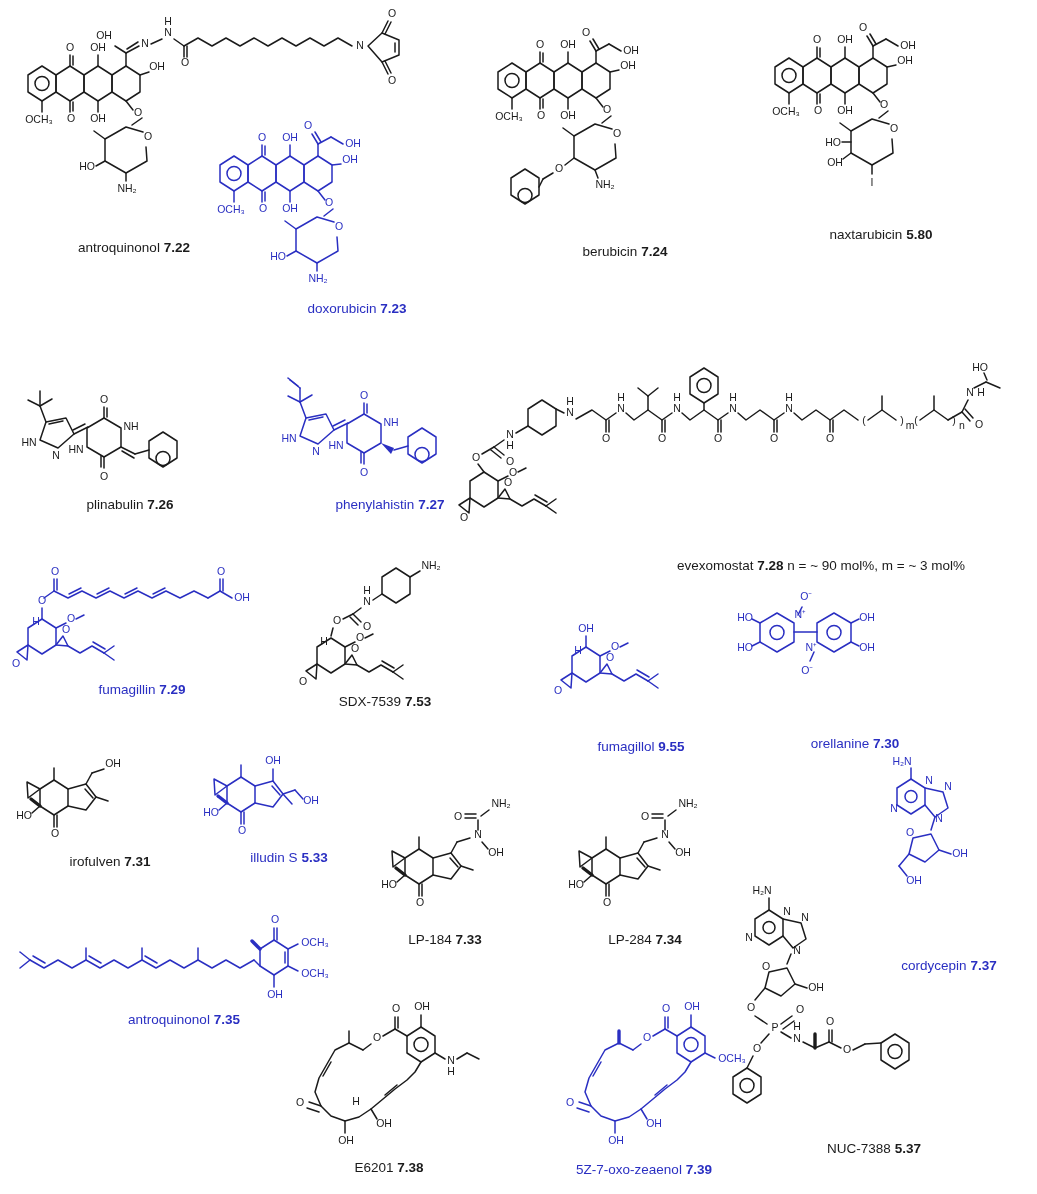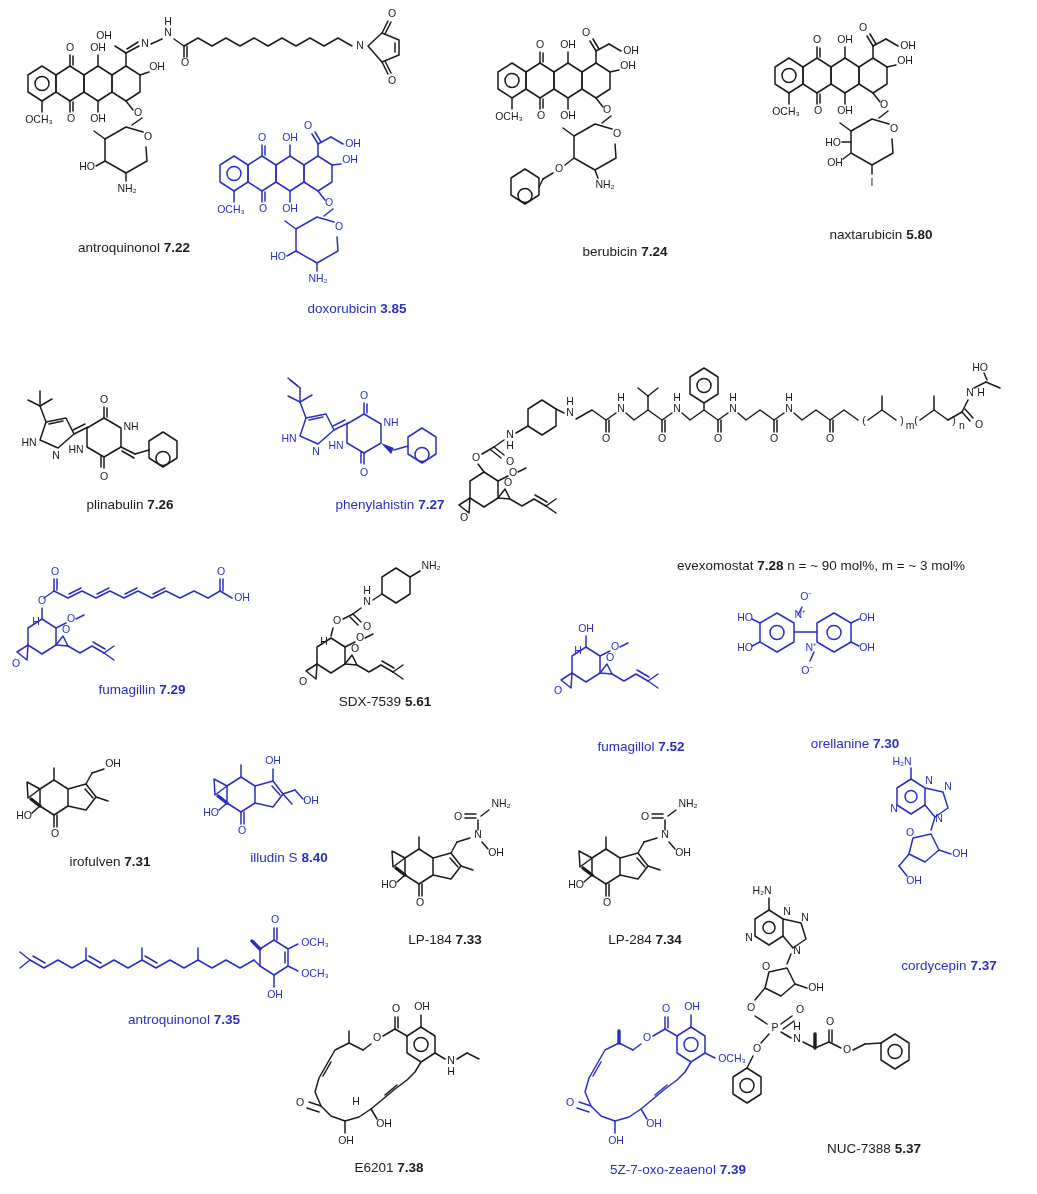--- a/index.html
+++ b/index.html
@@ -753,33 +753,33 @@
 <text x="85" y="143">O</text>
 <text x="42" y="182">O</text>
 <text x="82" y="172">N</text>
 <text x="82" y="160">H</text>
 <text x="115" y="155">O</text>
 <text x="132" y="183">O</text>
 </svg>
 </div>
 
 <div class="cap black" style="left:134px;top:240px"><span>antroquinonol</span> <b>7.22</b></div>
-<div class="cap blue" style="left:357px;top:301px"><span>doxorubicin</span> <b>3.85</b></div>
+<div class="cap blue" style="left:357px;top:301px"><span>doxorubicin</span> <b>7.23</b></div>
 <div class="cap black" style="left:625px;top:244px"><span>berubicin</span> <b>7.24</b></div>
 <div class="cap black" style="left:881px;top:227px"><span>naxtarubicin</span> <b>5.80</b></div>
 <div class="cap black" style="left:130px;top:497px"><span>plinabulin</span> <b>7.26</b></div>
 <div class="cap blue" style="left:390px;top:497px"><span>phenylahistin</span> <b>7.27</b></div>
 <div class="cap black" style="left:821px;top:558px"><span>evexomostat</span> <b>7.28</b> <span>n = ~ 90 mol%, m = ~ 3 mol%</span></div>
 <div class="cap blue" style="left:142px;top:682px"><span>fumagillin</span> <b>7.29</b></div>
-<div class="cap black" style="left:385px;top:694px"><span>SDX-7539</span> <b>5.61</b></div>
-<div class="cap blue" style="left:641px;top:739px"><span>fumagillol</span> <b>7.52</b></div>
+<div class="cap black" style="left:385px;top:694px"><span>SDX-7539</span> <b>7.53</b></div>
+<div class="cap blue" style="left:641px;top:739px"><span>fumagillol</span> <b>9.55</b></div>
 <div class="cap blue" style="left:855px;top:736px"><span>orellanine</span> <b>7.30</b></div>
 <div class="cap black" style="left:110px;top:854px"><span>irofulven</span> <b>7.31</b></div>
-<div class="cap blue" style="left:289px;top:850px"><span>illudin S</span> <b>8.40</b></div>
+<div class="cap blue" style="left:289px;top:850px"><span>illudin S</span> <b>5.33</b></div>
 <div class="cap black" style="left:445px;top:932px"><span>LP-184</span> <b>7.33</b></div>
 <div class="cap black" style="left:645px;top:932px"><span>LP-284</span> <b>7.34</b></div>
 <div class="cap blue" style="left:949px;top:958px"><span>cordycepin</span> <b>7.37</b></div>
 <div class="cap blue" style="left:184px;top:1012px"><span>antroquinonol</span> <b>7.35</b></div>
 <div class="cap black" style="left:389px;top:1160px"><span>E6201</span> <b>7.38</b></div>
-<div class="cap blue" style="left:678px;top:1162px"><span>5Z-7-oxo-zeaenol</span> <b>7.39</b></div>
+<div class="cap blue" style="left:644px;top:1162px"><span>5Z-7-oxo-zeaenol</span> <b>7.39</b></div>
 <div class="cap black" style="left:874px;top:1141px"><span>NUC-7388</span> <b>5.37</b></div>
 
 </div>
 
 </body></html>

